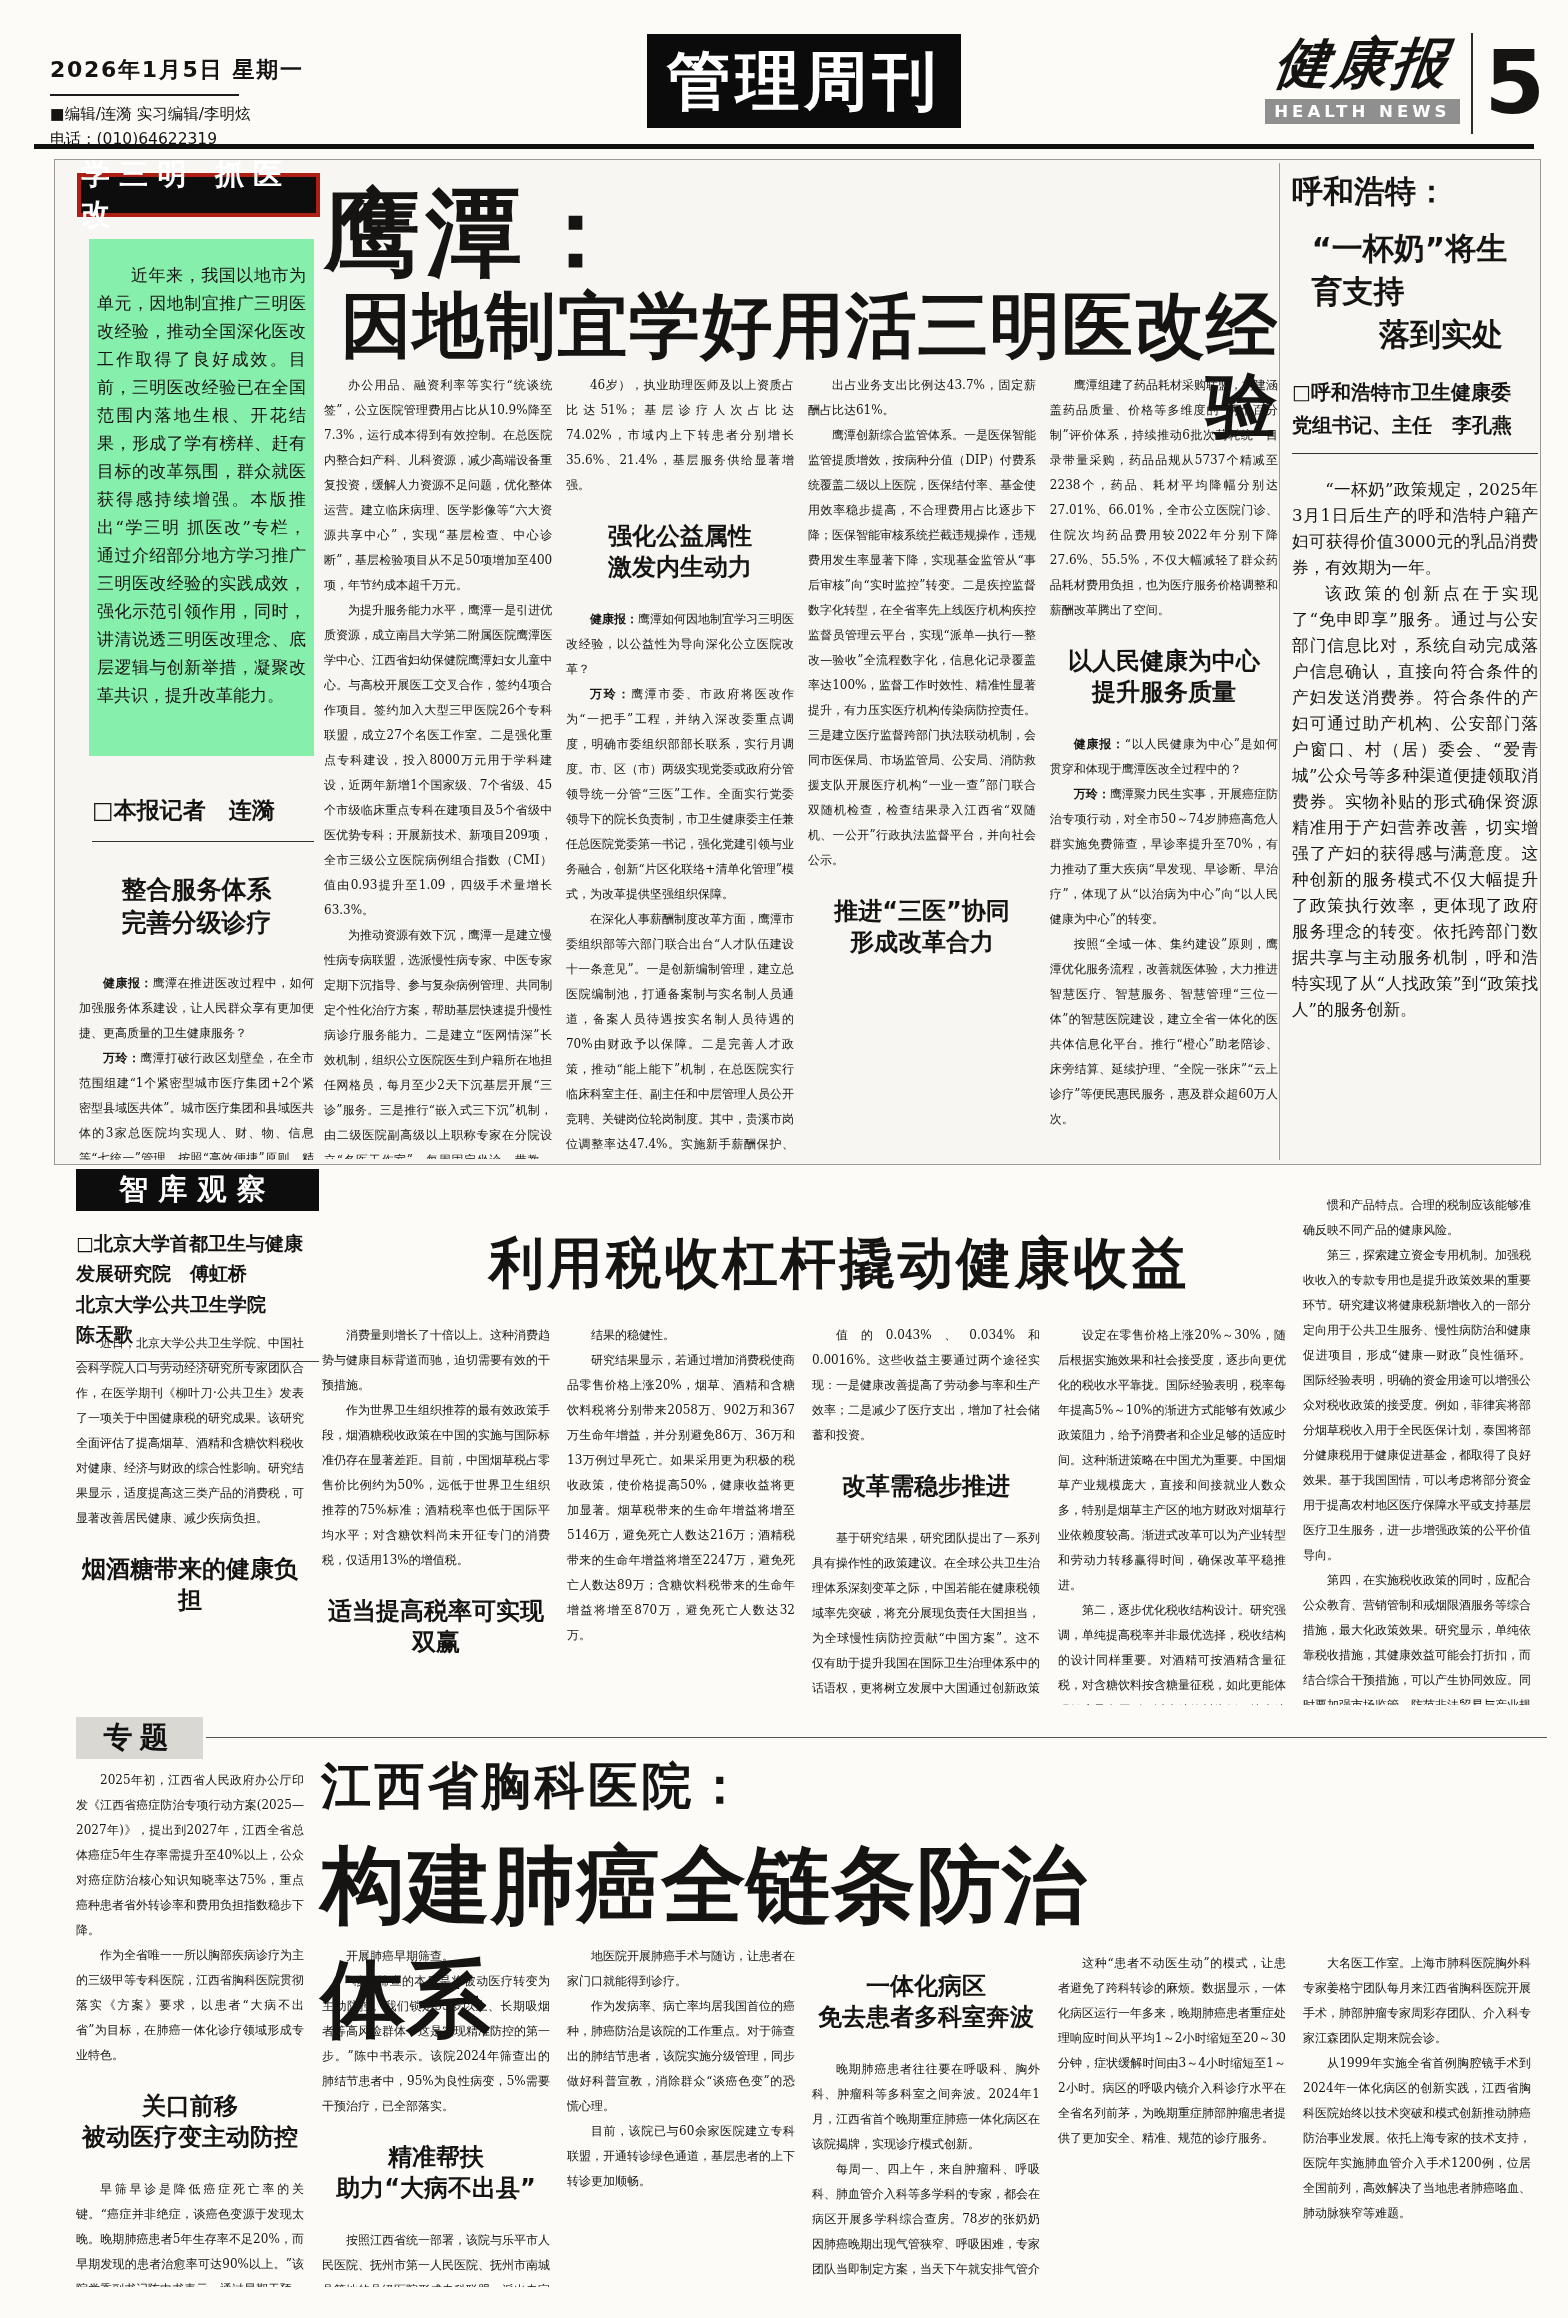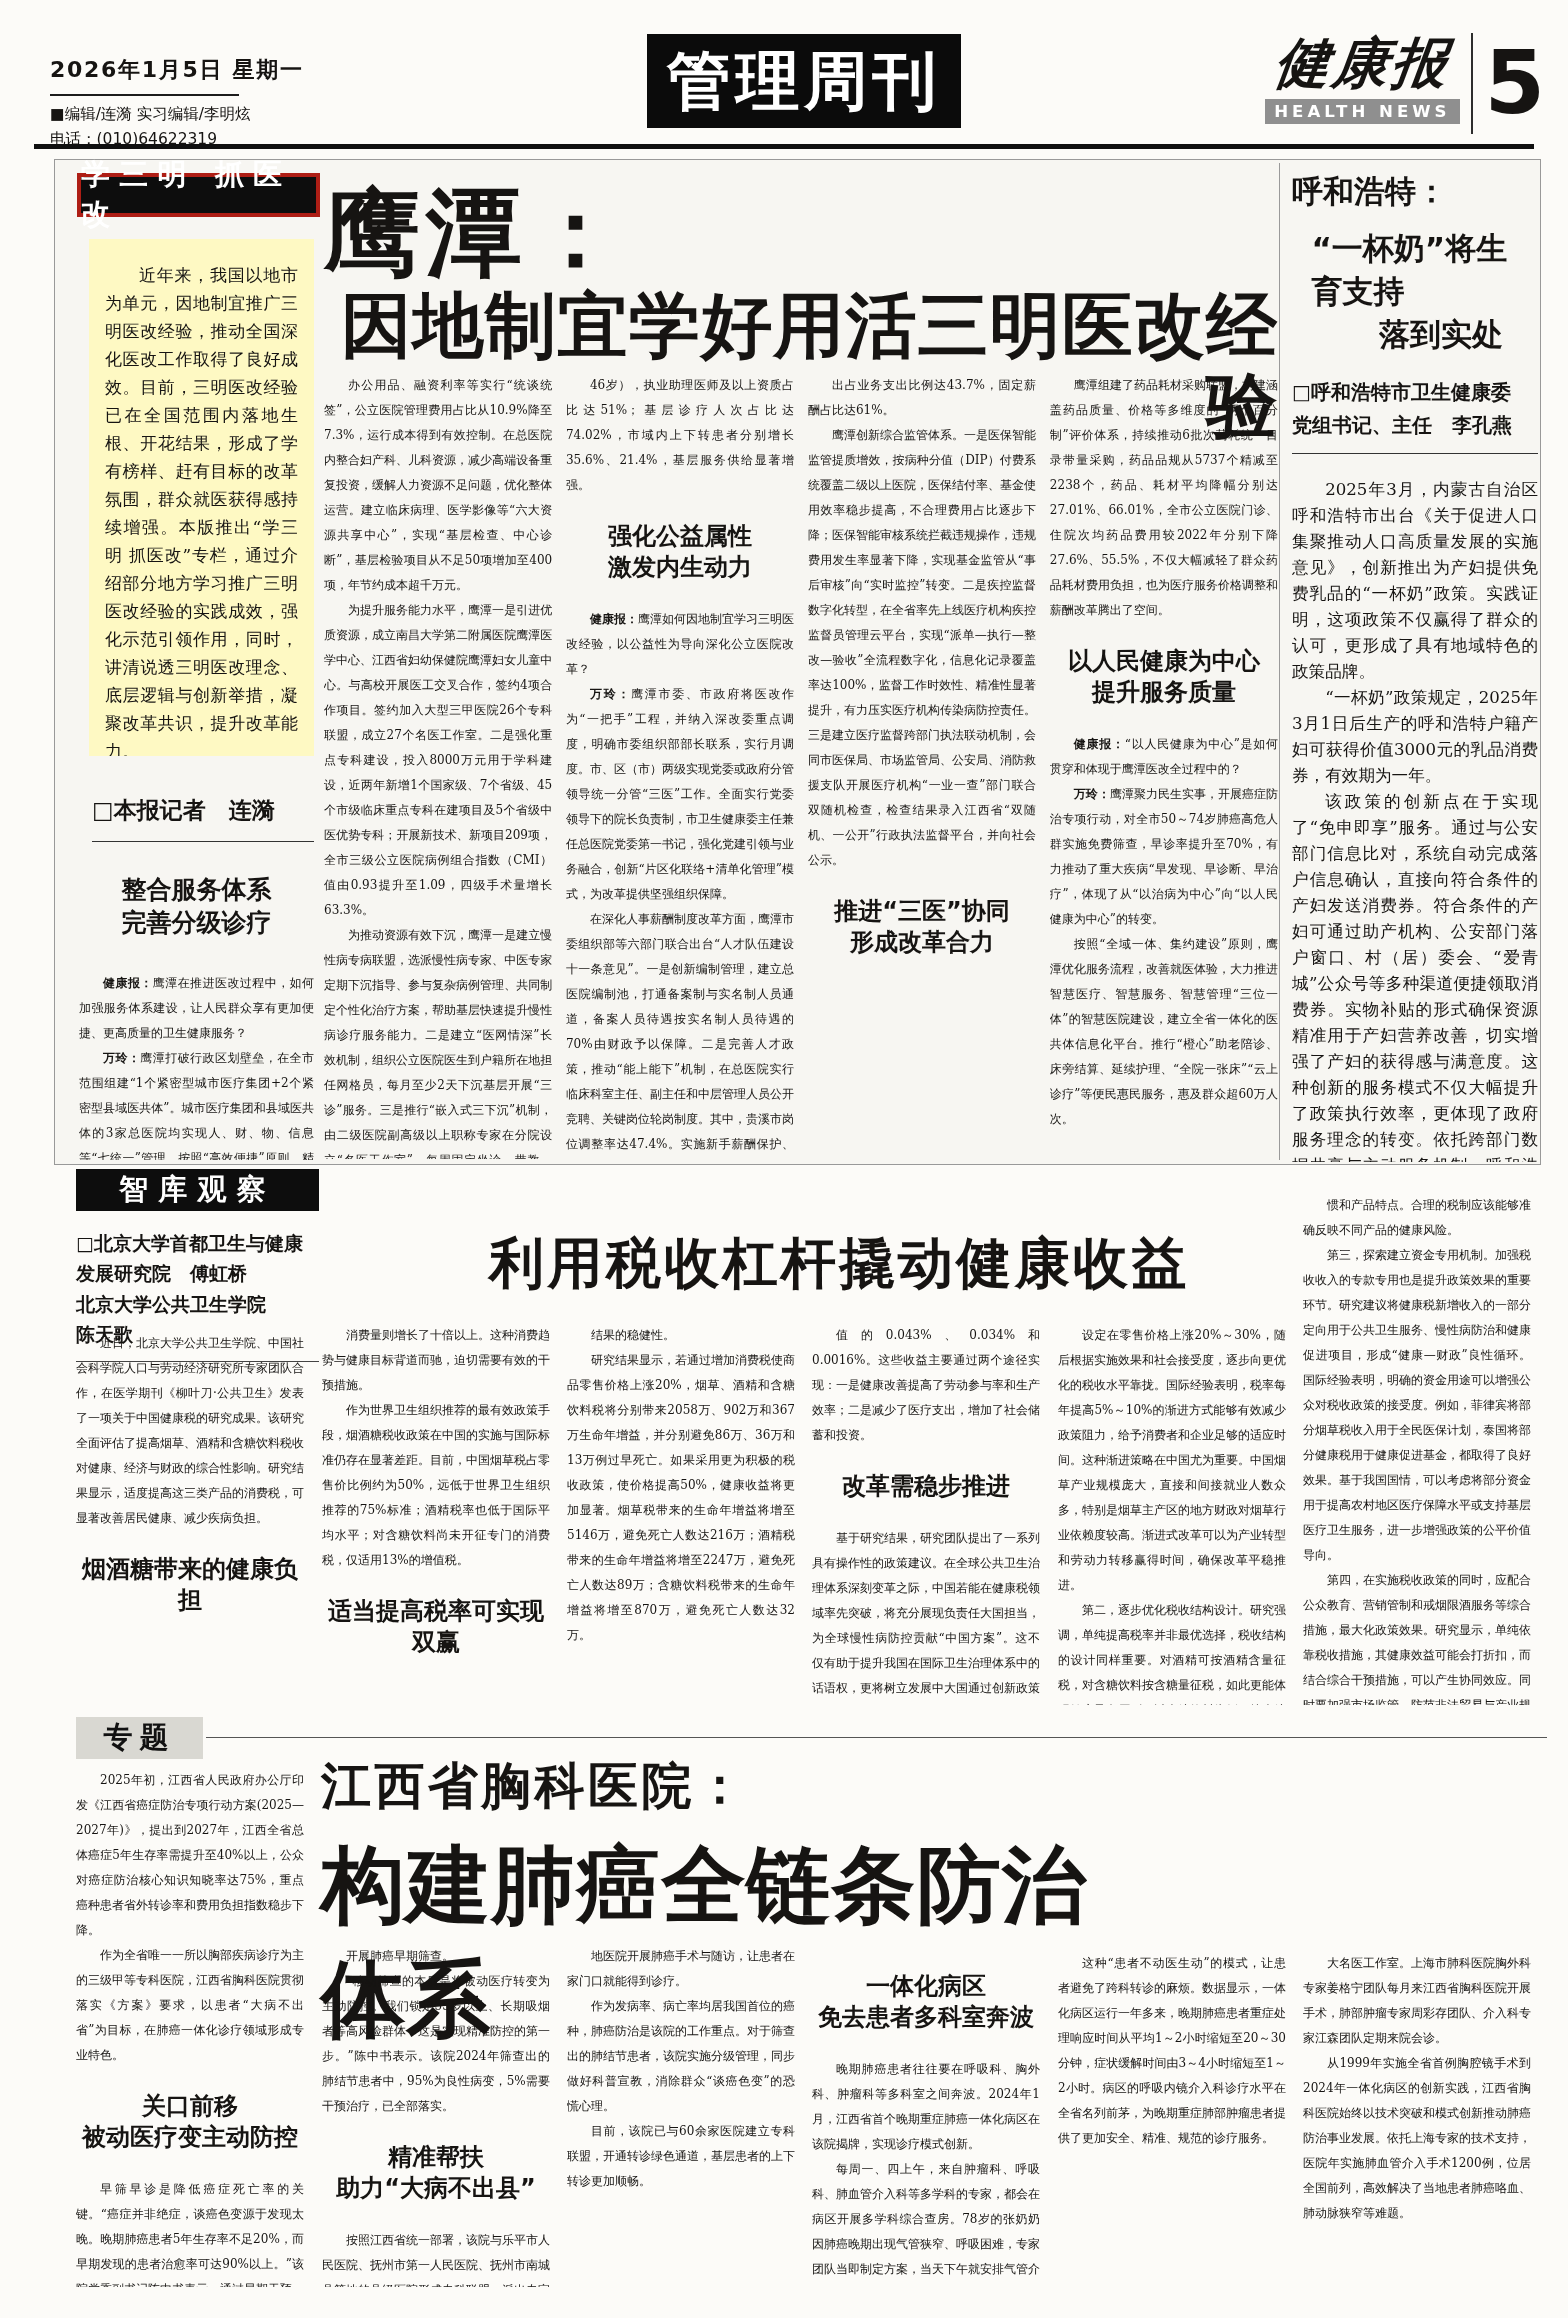--- a/index.html
+++ b/index.html
@@ -24,22 +24,22 @@
   
   .flow p{margin:0;font-size:12px;line-height:25px;text-align:justify;text-indent:2em;}
   .flow p.q b{font-weight:900;}
   .flow h3{font-family:"DejaVu Sans","Liberation Sans",sans-serif;font-weight:900;font-size:24px;line-height:1.3;
         text-align:center;margin:23px 0 24px;white-space:pre-line;text-indent:0;}
   
   .top-box{position:absolute;left:54px;top:159px;width:1485px;height:1004px;border:0.6px solid #999;background:#f7f6f2;}
   .kicker{position:absolute;left:22px;top:12.6px;width:243px;height:44px;background:#0d0d0d;border:4px solid #ae1e15;
         color:#fff;display:flex;align-items:center;justify-content:center;font-family:"DejaVu Sans","Liberation Sans",sans-serif;
         font-weight:900;font-size:29px;letter-spacing:9.2px;box-sizing:border-box;}
-  .intro-box{position:absolute;left:34px;top:79px;width:225px;height:517px;background:#fef9c3;
-        padding:22px 16px;box-sizing:border-box;overflow:hidden;}
+  .intro-box{position:absolute;left:34px;top:79px;width:225px;height:517px;background:#86efac;
+        padding:22px 8px;box-sizing:border-box;overflow:hidden;}
   .intro-box p{font-size:17px;line-height:28px;}
   .reporter{position:absolute;left:37px;top:635px;width:222px;font-size:23px;font-weight:700;
         padding-bottom:15px;border-bottom:1.1px solid #333;}
   .left-flow{position:absolute;left:24px;top:680px;width:235px;height:320px;overflow:hidden;}
   .left-flow h3{margin:34px 0 32px;font-size:25px;}
   .yt-title{position:absolute;left:269px;top:25px;width:954px;margin:0;font-family:"DejaVu Sans","Liberation Sans",sans-serif;}
   .yt-t1{display:block;font-size:96px;font-weight:900;letter-spacing:5.7px;line-height:1.02;}
   .yt-t2{display:block;font-size:71px;font-weight:900;letter-spacing:1.1px;line-height:1.12;margin-top:3.4px;text-align:right;}
   .yt-cols{position:absolute;left:269px;top:213px;width:954px;height:786px;display:flex;gap:13.8px;overflow:hidden;}
   .yt-cols .col{flex:1;overflow:hidden;}
@@ -160,21 +160,20 @@
 
     <aside class="hohhot">
       <h2 class="hh-title">
         <span class="hh-t1">呼和浩特：</span>
         <span class="hh-t2">“一杯奶”将生育支持</span>
         <span class="hh-t3">落到实处</span>
       </h2>
       <div class="hh-byline">□呼和浩特市卫生健康委
 党组书记、主任　李孔燕</div>
       <div class="hh-body flow">
-          <p>2025年3月，内蒙古自治区呼和浩特市出台《关于促进人口集聚推动人口高质量发展的实施意见》，创新推出为产妇提供免费乳品的“一杯奶”政策。实践证明，这项政策不仅赢得了群众的认可，更形成了具有地域特色的政策品牌。</p>
           <p>“一杯奶”政策规定，2025年3月1日后生产的呼和浩特户籍产妇可获得价值3000元的乳品消费券，有效期为一年。</p>
           <p>该政策的创新点在于实现了“免申即享”服务。通过与公安部门信息比对，系统自动完成落户信息确认，直接向符合条件的产妇发送消费券。符合条件的产妇可通过助产机构、公安部门落户窗口、村（居）委会、“爱青城”公众号等多种渠道便捷领取消费券。实物补贴的形式确保资源精准用于产妇营养改善，切实增强了产妇的获得感与满意度。这种创新的服务模式不仅大幅提升了政策执行效率，更体现了政府服务理念的转变。依托跨部门数据共享与主动服务机制，呼和浩特实现了从“人找政策”到“政策找人”的服务创新。</p>
         </div>
     </aside>
   </section>
 
   <section>
     <div class="tt-banner">
       <span>智库观察</span>
     </div>

